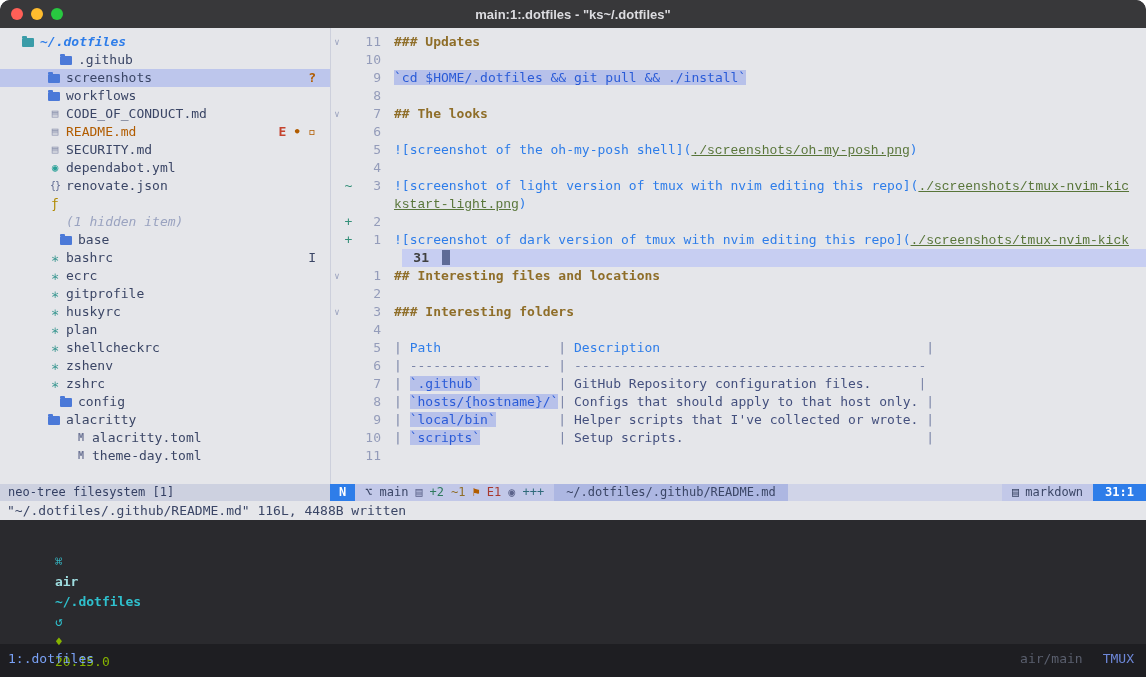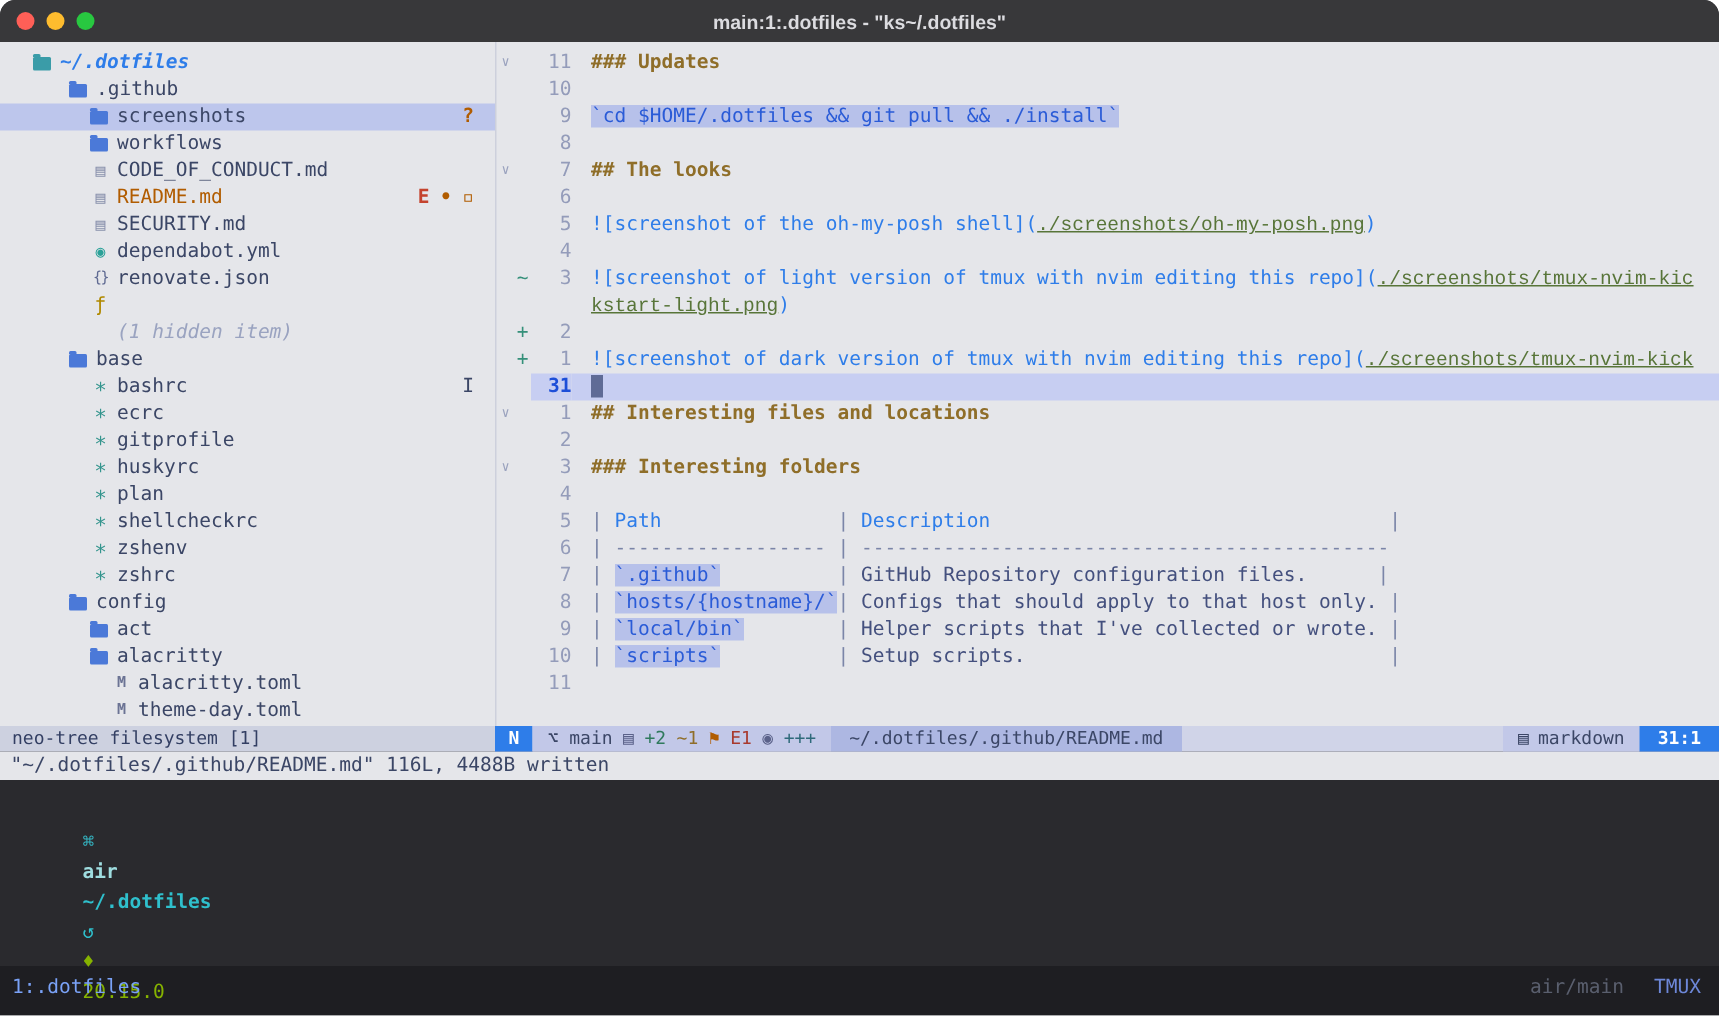--- a/index.html
+++ b/index.html
@@ -15,21 +15,21 @@
   .light.green { background: #28c840; }
   .title { position: absolute; left: 0; right: 0; text-align: center; color: #dcdce0; font: 600 13px "Liberation Sans", sans-serif; }
 
   
   .nvim { display: flex; height: 456px; background: #e5e6ea; }
   .neotree { width: 330px; flex: none; padding-top: 5px; overflow: hidden; }
   .editor { flex: 1; border-left: 1px solid #cdd0dc; padding-top: 5px; overflow: hidden; }
 
   
   .nt-row { display: flex; align-items: center; height: 18px; font: 13px/18px "DejaVu Sans Mono", monospace; color: #3b4666; padding-right: 8px; }
-  .lvl0 { padding-left: 22px; } .lvl1 { padding-left: 46px; } .lvl2 { padding-left: 60px; } .lvl3 { padding-left: 74px; }
+  .lvl0 { padding-left: 22px; } .lvl1 { padding-left: 46px; margin-left: 14px; } .lvl2 { padding-left: 48px; } .lvl3 { padding-left: 74px; }
   .nt-row.selected { background: #bdc6ec; }
   .ic { width: 14px; flex: none; display: inline-flex; align-items: center; justify-content: center; margin-right: 4px; font-size: 11px; line-height: 18px; }
   .ic-folder { width: 12px; height: 9px; background: currentColor; border-radius: 1px; position: relative; color: #4b79d8; margin: 0 6px 0 0; }
   .ic-folder::before { content: ""; position: absolute; top: -2px; left: 0; width: 5px; height: 2px; background: currentColor; border-radius: 1px 1px 0 0; }
   .nt-row.root .ic-folder { color: #3a9ca8; }
   .ic-md { color: #8a91ad; }
   .ic-yaml { color: #2aa198; }
   .ic-json { color: #5f6a92; font-size: 10px; letter-spacing: -1px; }
   .ic-js { color: #b08900; font-size: 13px; }
   .ic-dotfile { color: #35958e; font-size: 14px; }
@@ -42,21 +42,21 @@
   .bdg-warn { color: #b15c00; }
   .bdg-err { color: #c4432e; }
   .bdg-fg { color: #3b4666; font-weight: normal; }
 
   
   .ed-line { display: flex; height: 18px; font: 13px/18px "DejaVu Sans Mono", monospace; white-space: pre; color: #44507e; }
   .ed-fold { width: 12px; flex: none; text-align: center; color: #9aa2be; font-size: 9px; line-height: 18px; }
   .ed-sign { width: 11px; flex: none; text-align: center; color: #35907a; }
   .ed-num { width: 27px; flex: none; text-align: right; color: #949cba; }
   .ed-text { flex: 1; padding-left: 13px; }
-  .ed-line.current .ed-num { color: #1d4ed8; font-weight: bold; background: #c7cef2; }
+  .ed-line.current .ed-num { color: #404040; font-weight: bold; background: #c7cef2; margin-left: 48px; }
   .ed-line.current .ed-text { background: #c7cef2; }
   .sg-h { color: #8f6e29; font-weight: bold; }
   .sg-code { color: #2a5bd7; background: #b7c1ea; }
   .sg-link { color: #2e7de9; }
   .sg-url { color: #587539; text-decoration: underline; font-family: Liberation Mono, monospace; }
   .sg-punct { color: #7b85a8; }
   .sg-thead { color: #2e7de9; font-weight: normal; }
   .sg-text { color: #44507e; }
   .sg-cursor { background: #5f6b96; }
 
@@ -202,24 +202,20 @@
             <span class="ic ic-dotfile">∗</span>
             <span class="nt-label">zshenv</span>
           </div>
           <div class="nt-row lvl2">
             <span class="ic ic-dotfile">∗</span>
             <span class="nt-label">zshrc</span>
           </div>
           <div class="nt-row lvl1">
             <span class="ic ic-folder"></span>
             <span class="nt-label">config</span>
-          </div>
-          <div class="nt-row lvl2">
-            <span class="ic ic-folder"></span>
-            <span class="nt-label">act</span>
           </div>
           <div class="nt-row lvl2">
             <span class="ic ic-folder"></span>
             <span class="nt-label">alacritty</span>
           </div>
           <div class="nt-row lvl3">
             <span class="ic ic-toml">M</span>
             <span class="nt-label">alacritty.toml</span>
           </div>
           <div class="nt-row lvl3">

